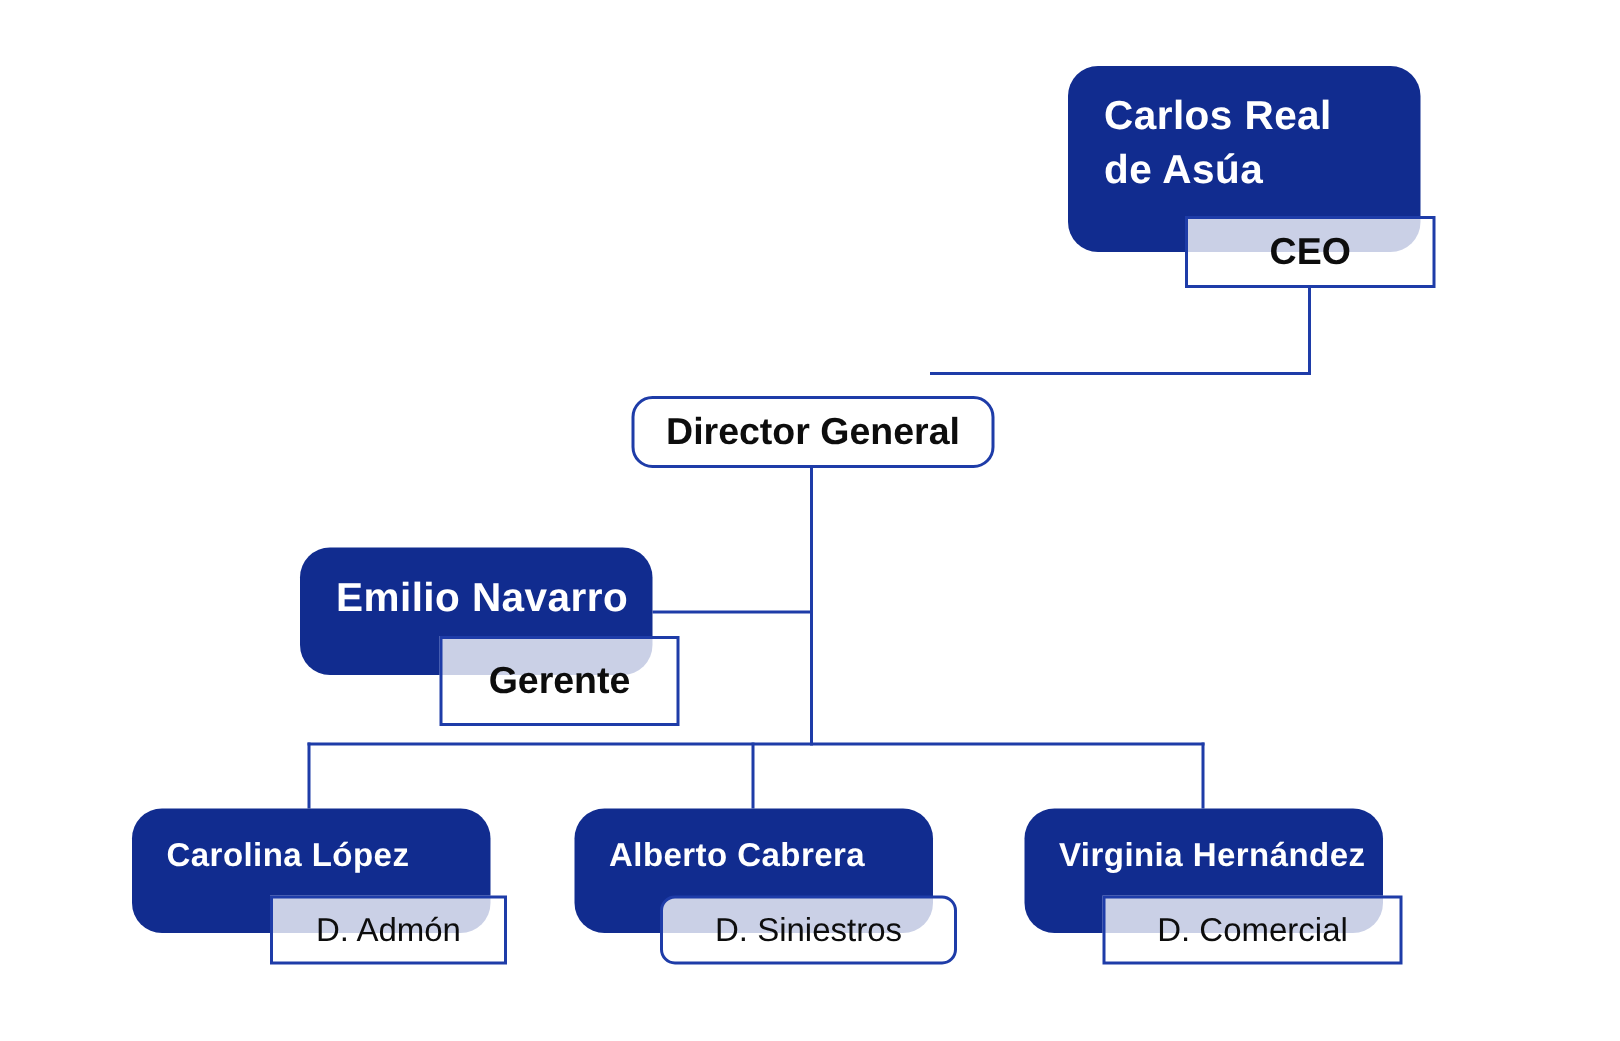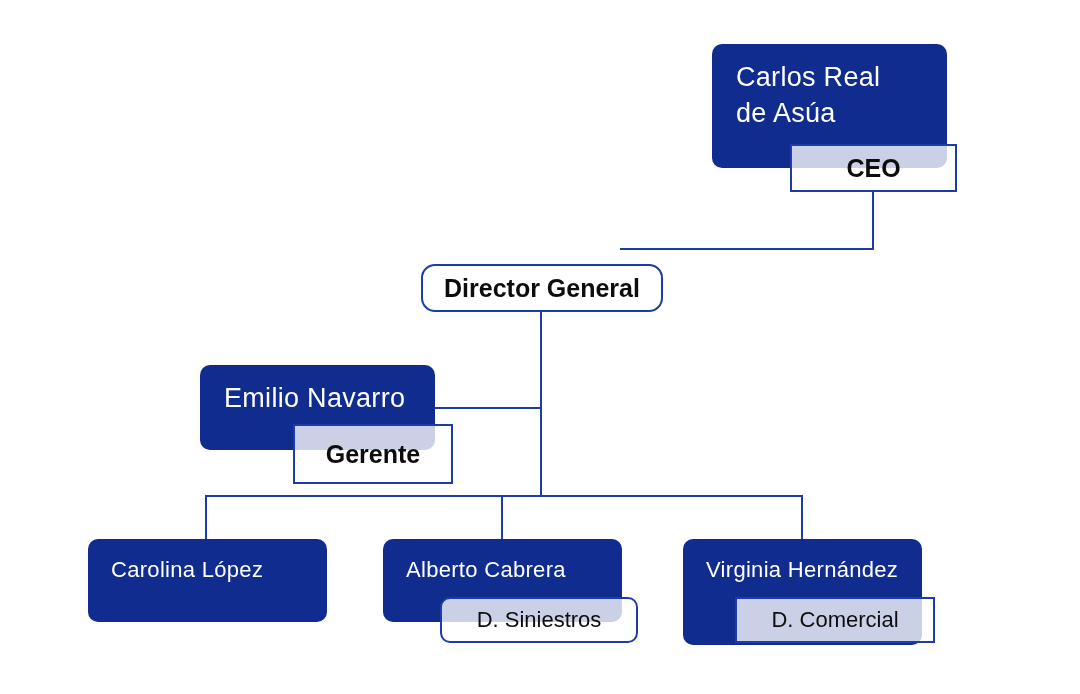--- a/index.html
+++ b/index.html
@@ -11,23 +11,24 @@
   #canvas {
     position: relative;
     width: 1080px;
     height: 694px;
     background: var(--canvas-bg, #ffffff);
     overflow: hidden;
   }
   .node-box {
     position: absolute;
     background: var(--node-fill, #112c8f);
-    border-radius: 10px;
+    border-radius: 20px;
     z-index: 2;
     box-sizing: border-box;
+    font-weight: bold;
   }
   .node-name {
     color: var(--name-color, #ffffff);
     letter-spacing: 0.3px;
   }
   .tier-upper .node-name {
     font-size: 27px;
     line-height: 36px;
     padding: 15px 14px 0 24px;
   }
@@ -91,29 +92,32 @@
       </div>
     </div>
     <div class="node-label weight-bold" style="left: 293px; top: 424px; width: 160px; height: 60px;">
       <span class="label-text">Gerente</span>
     </div>
     <div class="node-box tier-lower" style="left: 88px; top: 539px; width: 239px; height: 83px;">
       <div class="node-name">
         <div>Carolina López</div>
       </div>
     </div>
+    <div class="node-label weight-regular" style="left: 180px; top: 597px; width: 158px; height: 46px;">
+      <span class="label-text">D. Admón</span>
+    </div>
     <div class="node-box tier-lower" style="left: 383px; top: 539px; width: 239px; height: 83px;">
       <div class="node-name">
         <div>Alberto Cabrera</div>
       </div>
     </div>
     <div class="node-label weight-regular" style="left: 440px; top: 597px; width: 198px; height: 46px; border-radius: 10px;">
       <span class="label-text">D. Siniestros</span>
     </div>
-    <div class="node-box tier-lower" style="left: 683px; top: 539px; width: 239px; height: 106px;">
+    <div class="node-box tier-lower" style="left: 683px; top: 539px; width: 239px; height: 83px;">
       <div class="node-name">
         <div>Virginia Hernández</div>
       </div>
     </div>
     <div class="node-label weight-regular" style="left: 735px; top: 597px; width: 200px; height: 46px;">
       <span class="label-text">D. Comercial</span>
     </div>
   </div>
 
 </body></html>

